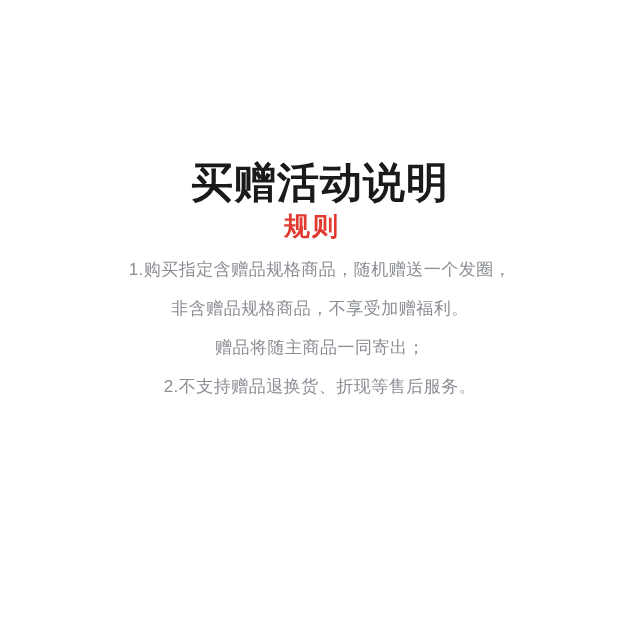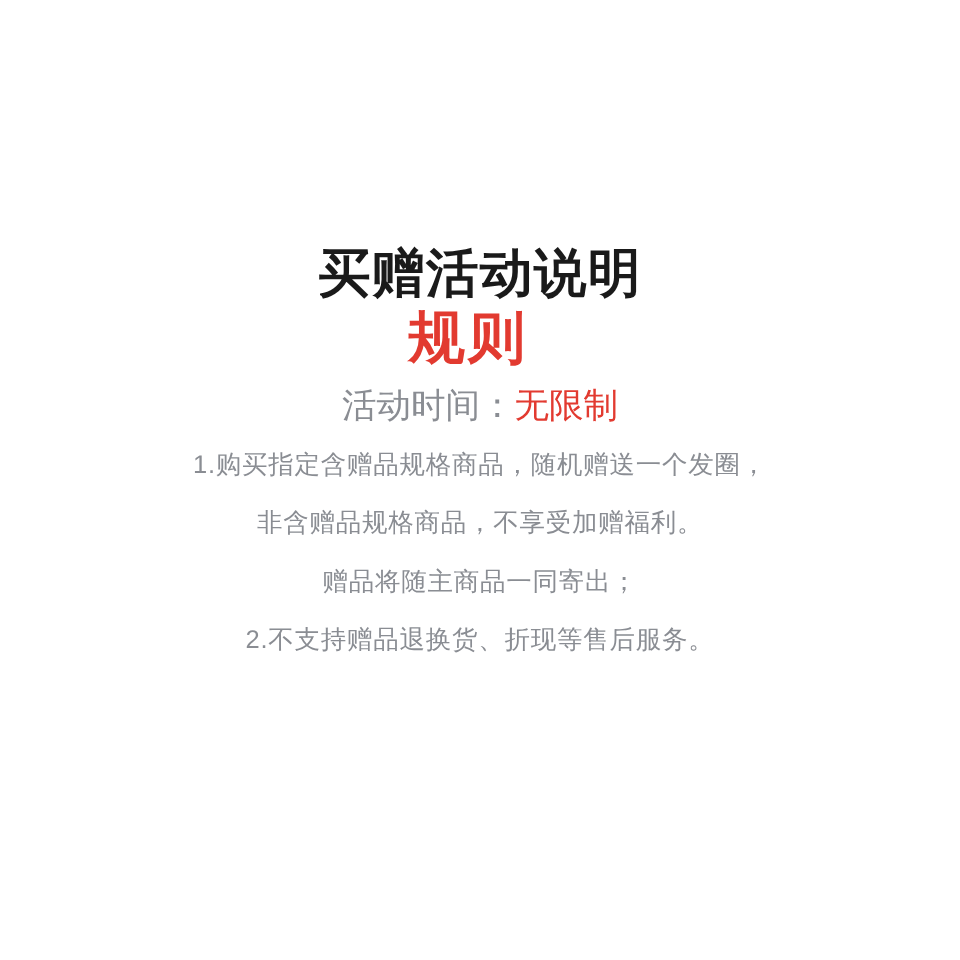--- a/index.html
+++ b/index.html
@@ -12,29 +12,29 @@
     .notice {
       width: 640px;
       height: 640px;
       box-sizing: border-box;
       padding-top: 164px;
       text-align: center;
       overflow: hidden;
     }
     .title {
       margin: 0;
-      font-size: 35px;
+      font-size: 42px;
       line-height: 37px;
       font-weight: 700;
       letter-spacing: 1px;
       color: var(--title_black, #1a1a1a);
     }
     .subtitle {
       margin: 7px 16px 0 0;
-      font-size: 38px;
+      font-size: 26px;
       line-height: 36px;
       font-weight: 700;
       letter-spacing: 2px;
     }
     .time {
       margin: 12px 0 0 0;
       font-size: 23px;
       line-height: 28px;
       color: var(--body_gray, #8a8d93);
     }
@@ -53,21 +53,20 @@
     .red { color: var(--accent_red, #e23a30); }
   </style>
 </head>
 <body>
 
 <div class="notice">
   <h1 class="title">买赠活动说明</h1>
 
   <h2 class="subtitle red">规则</h2>
 
-  <p class="time"><span>活动时间：</span><span class="red">无限制</span></p>
 
   <div class="rules">
     <div class="rule-1">
       <p>1.购买指定含赠品规格商品，随机赠送一个发圈，</p>
       <p>非含赠品规格商品，不享受加赠福利。</p>
       <p>赠品将随主商品一同寄出；</p>
     </div>
     <div class="rule-2">
       <p>2.不支持赠品退换货、折现等售后服务。</p>
     </div>

